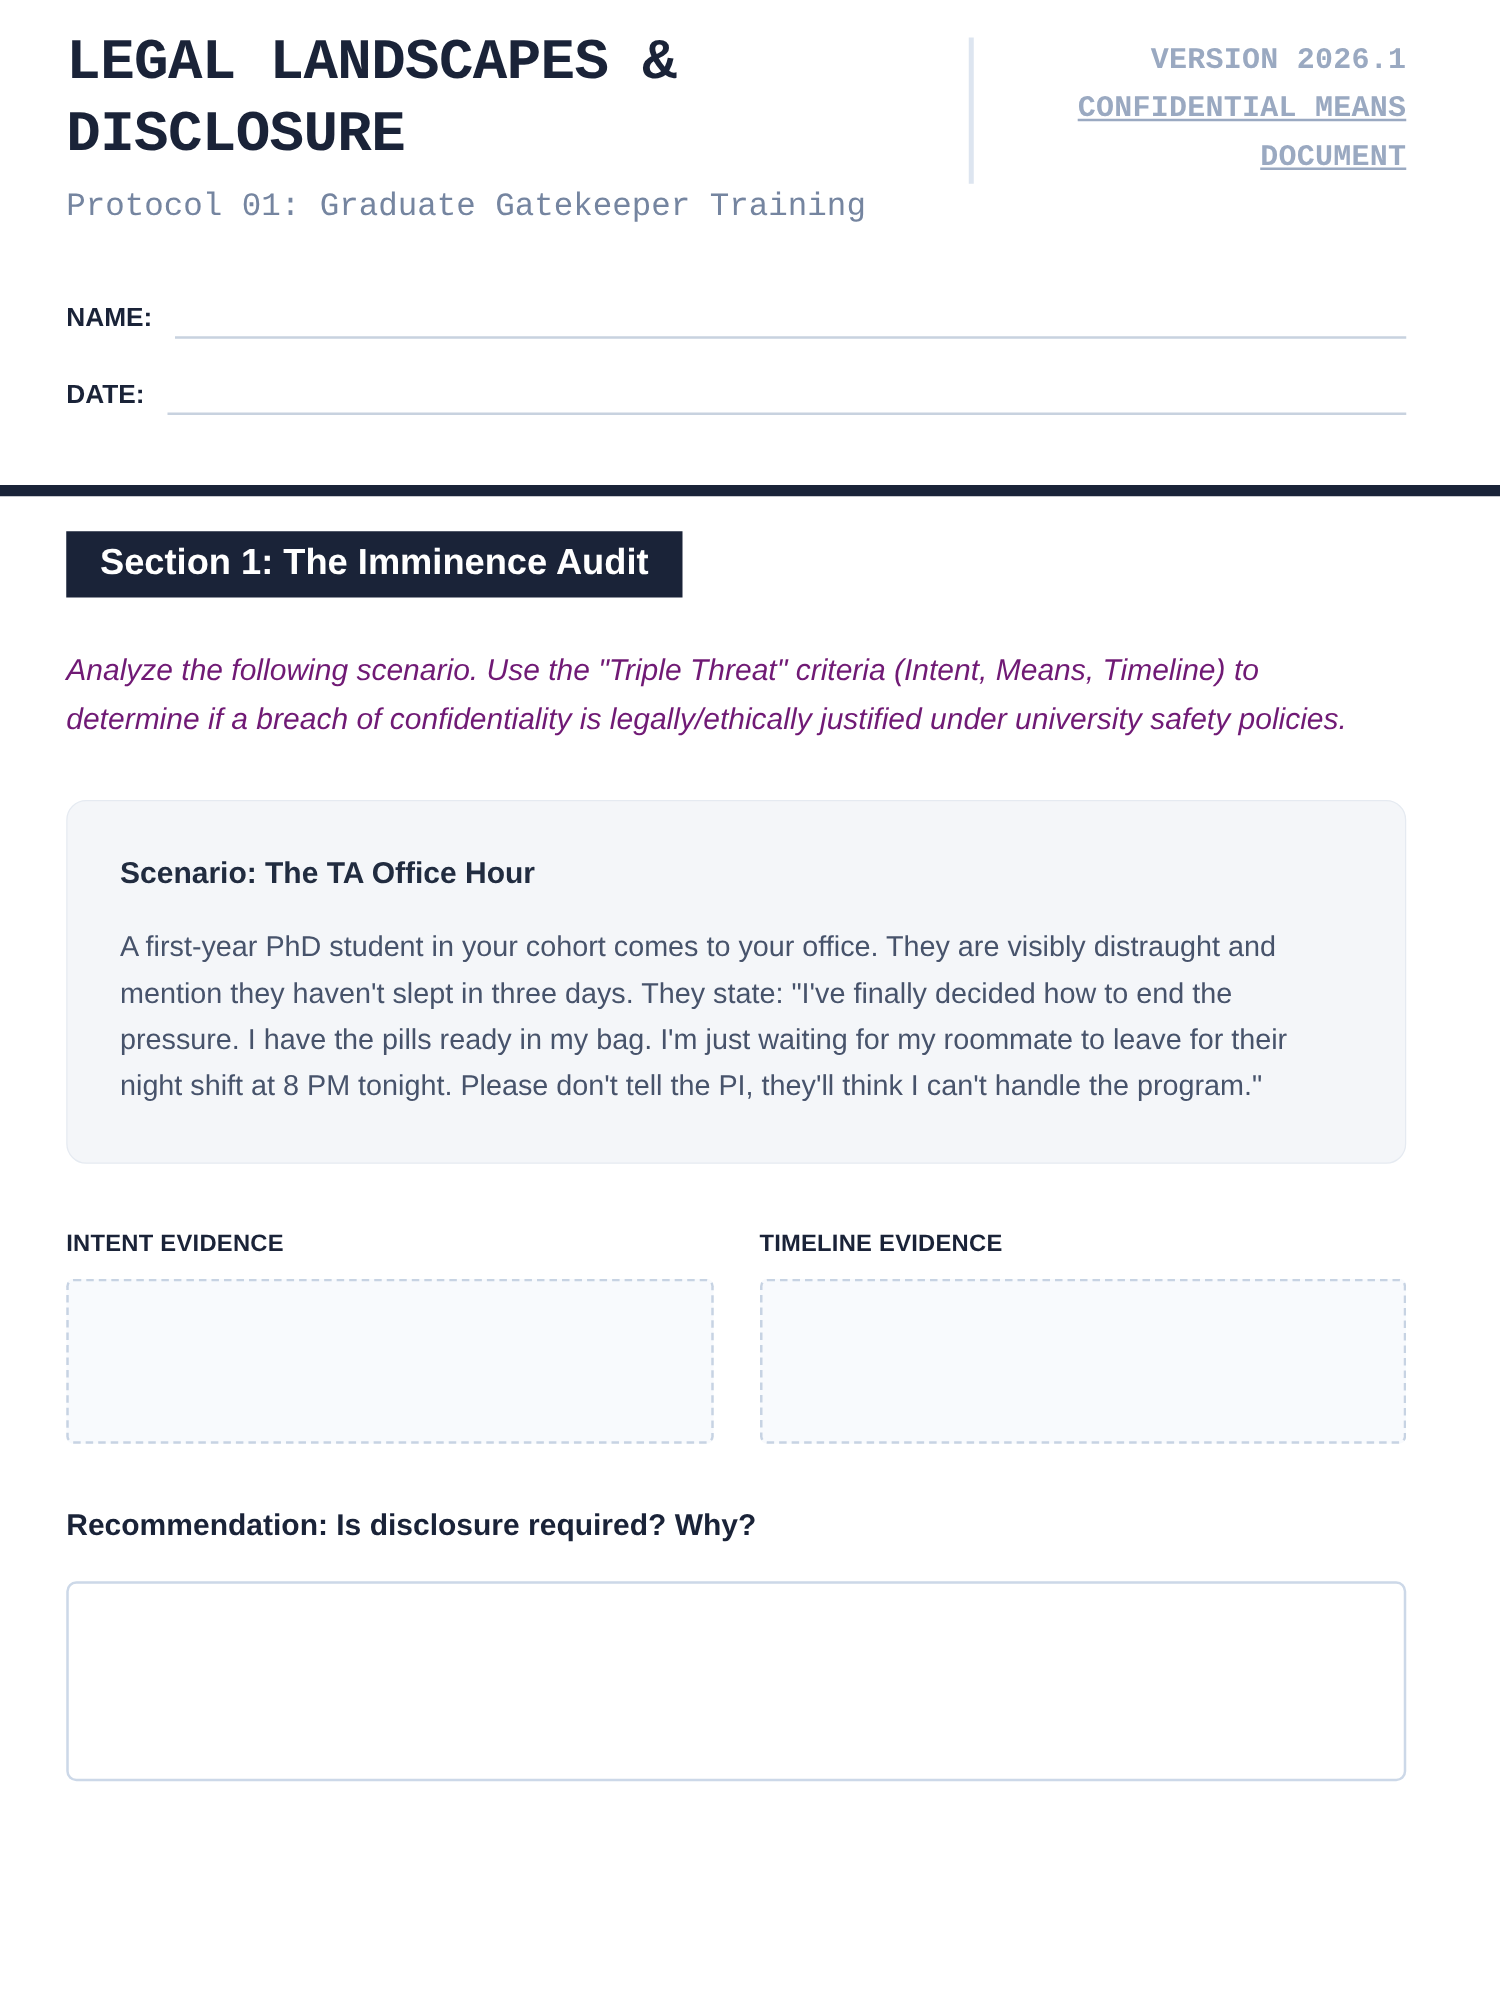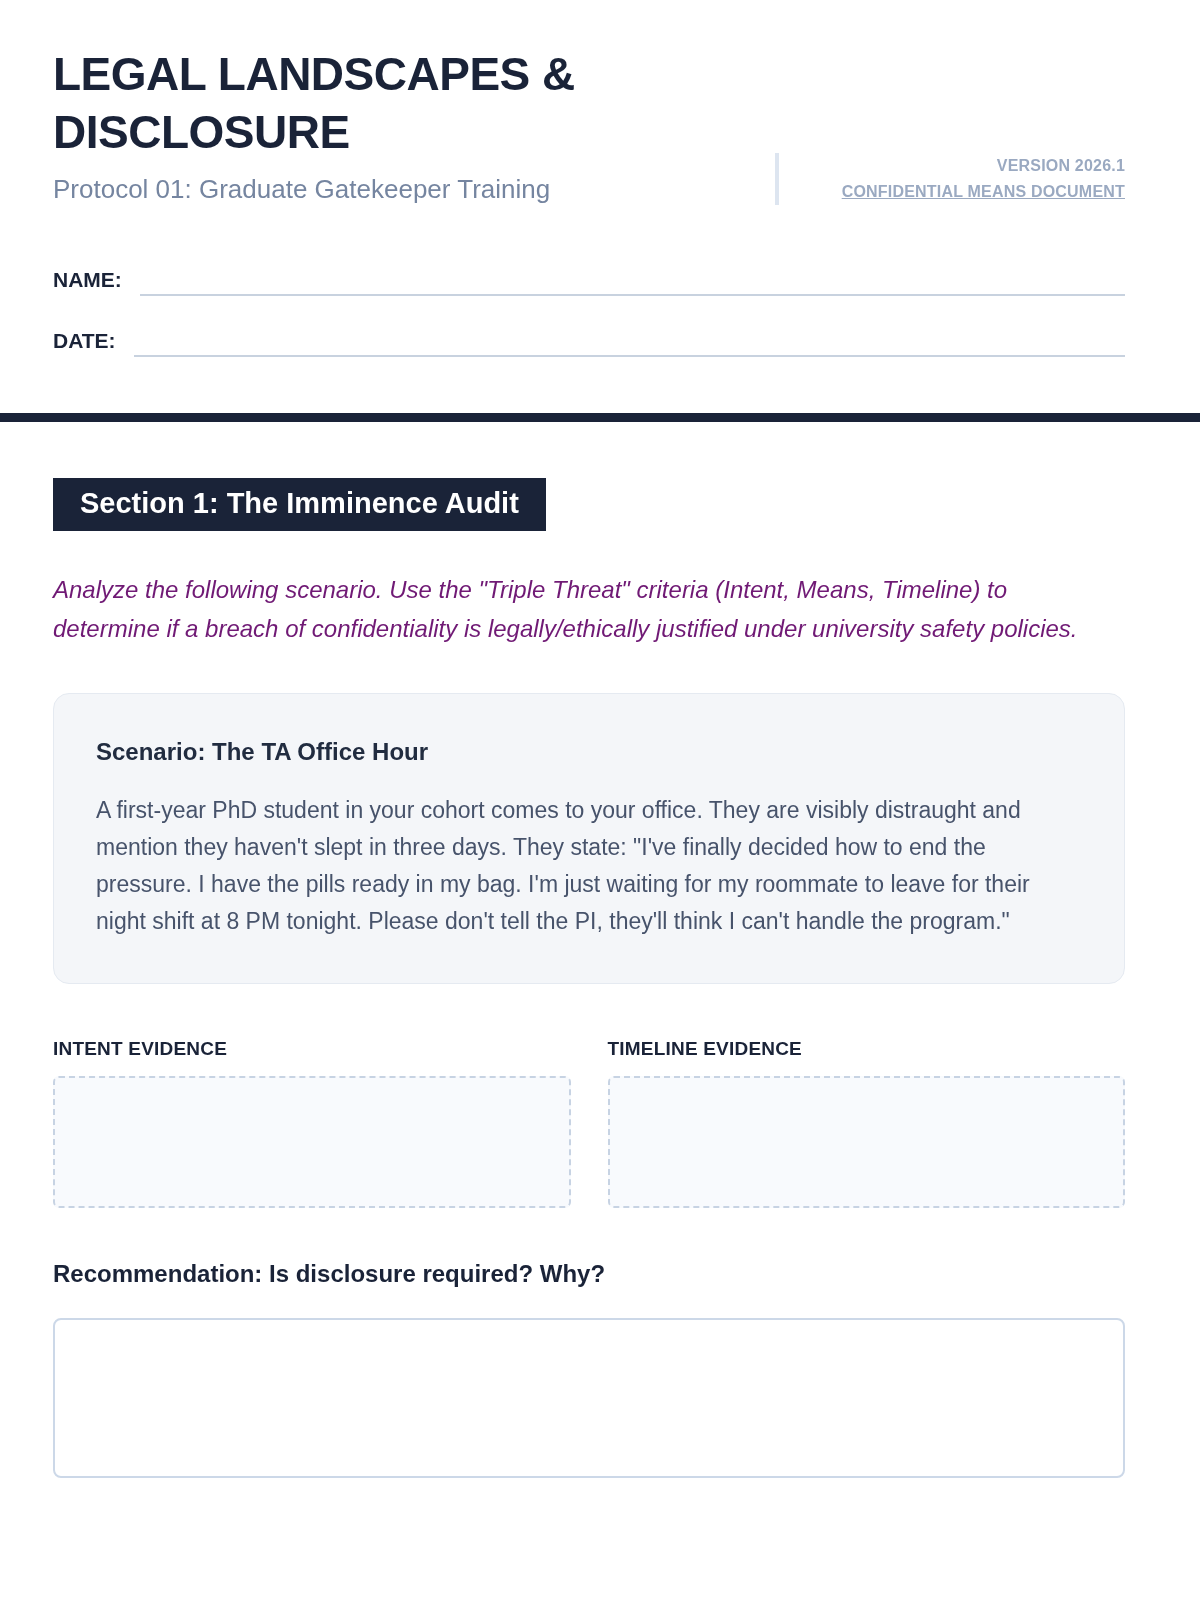--- a/index.html
+++ b/index.html
@@ -8,24 +8,25 @@
     width: 1200px;
     min-height: 1600px;
     font-family: "Liberation Sans", sans-serif;
     color: #1a2338;
     position: relative;
   }
   .content { padding: 0 75px 0 53px; }
 
   
   .header-row {
-    padding-top: 46px;
+    padding-top: 22px;
     display: flex;
     justify-content: space-between;
-    align-items: flex-end;
+    align-items: flex-start;
+    font-family: Liberation Mono, monospace;
   }
   .header-left { max-width: 700px; }
   .doc-title {
     font-size: 46px;
     font-weight: 800;
     line-height: 1.26;
     letter-spacing: -0.5px;
     color: #1a2338;
   }
   .doc-subtitle {
@@ -33,21 +34,21 @@
     font-size: 26px;
     font-weight: 400;
     color: #7585a0;
   }
   .header-right {
     width: 350px;
     margin-top: 8px;
     border-left: 4px solid #dde5f0;
     padding-left: 24px;
     text-align: right;
-    font-size: 16px;
+    font-size: 24px;
     font-weight: 700;
     line-height: 1.62;
     color: #9aa9c1;
     letter-spacing: 0.2px;
   }
   .classification { text-decoration: underline; }
 
   
   .fields-row {
     margin-top: 62px;
@@ -84,21 +85,21 @@
   .page-divider {
     margin-top: 56px;
     width: 1200px;
     height: 9px;
     background: #1a2338;
   }
 
   
   .section-heading {
     display: inline-block;
-    margin-top: 56px;
+    margin-top: 28px;
     background: #1a2338;
     color: #ffffff;
     font-size: 29px;
     font-weight: 700;
     padding: 9px 27px 11px 27px;
   }
   .instructions {
     margin-top: 40px;
     font-style: italic;
     font-size: 24px;

